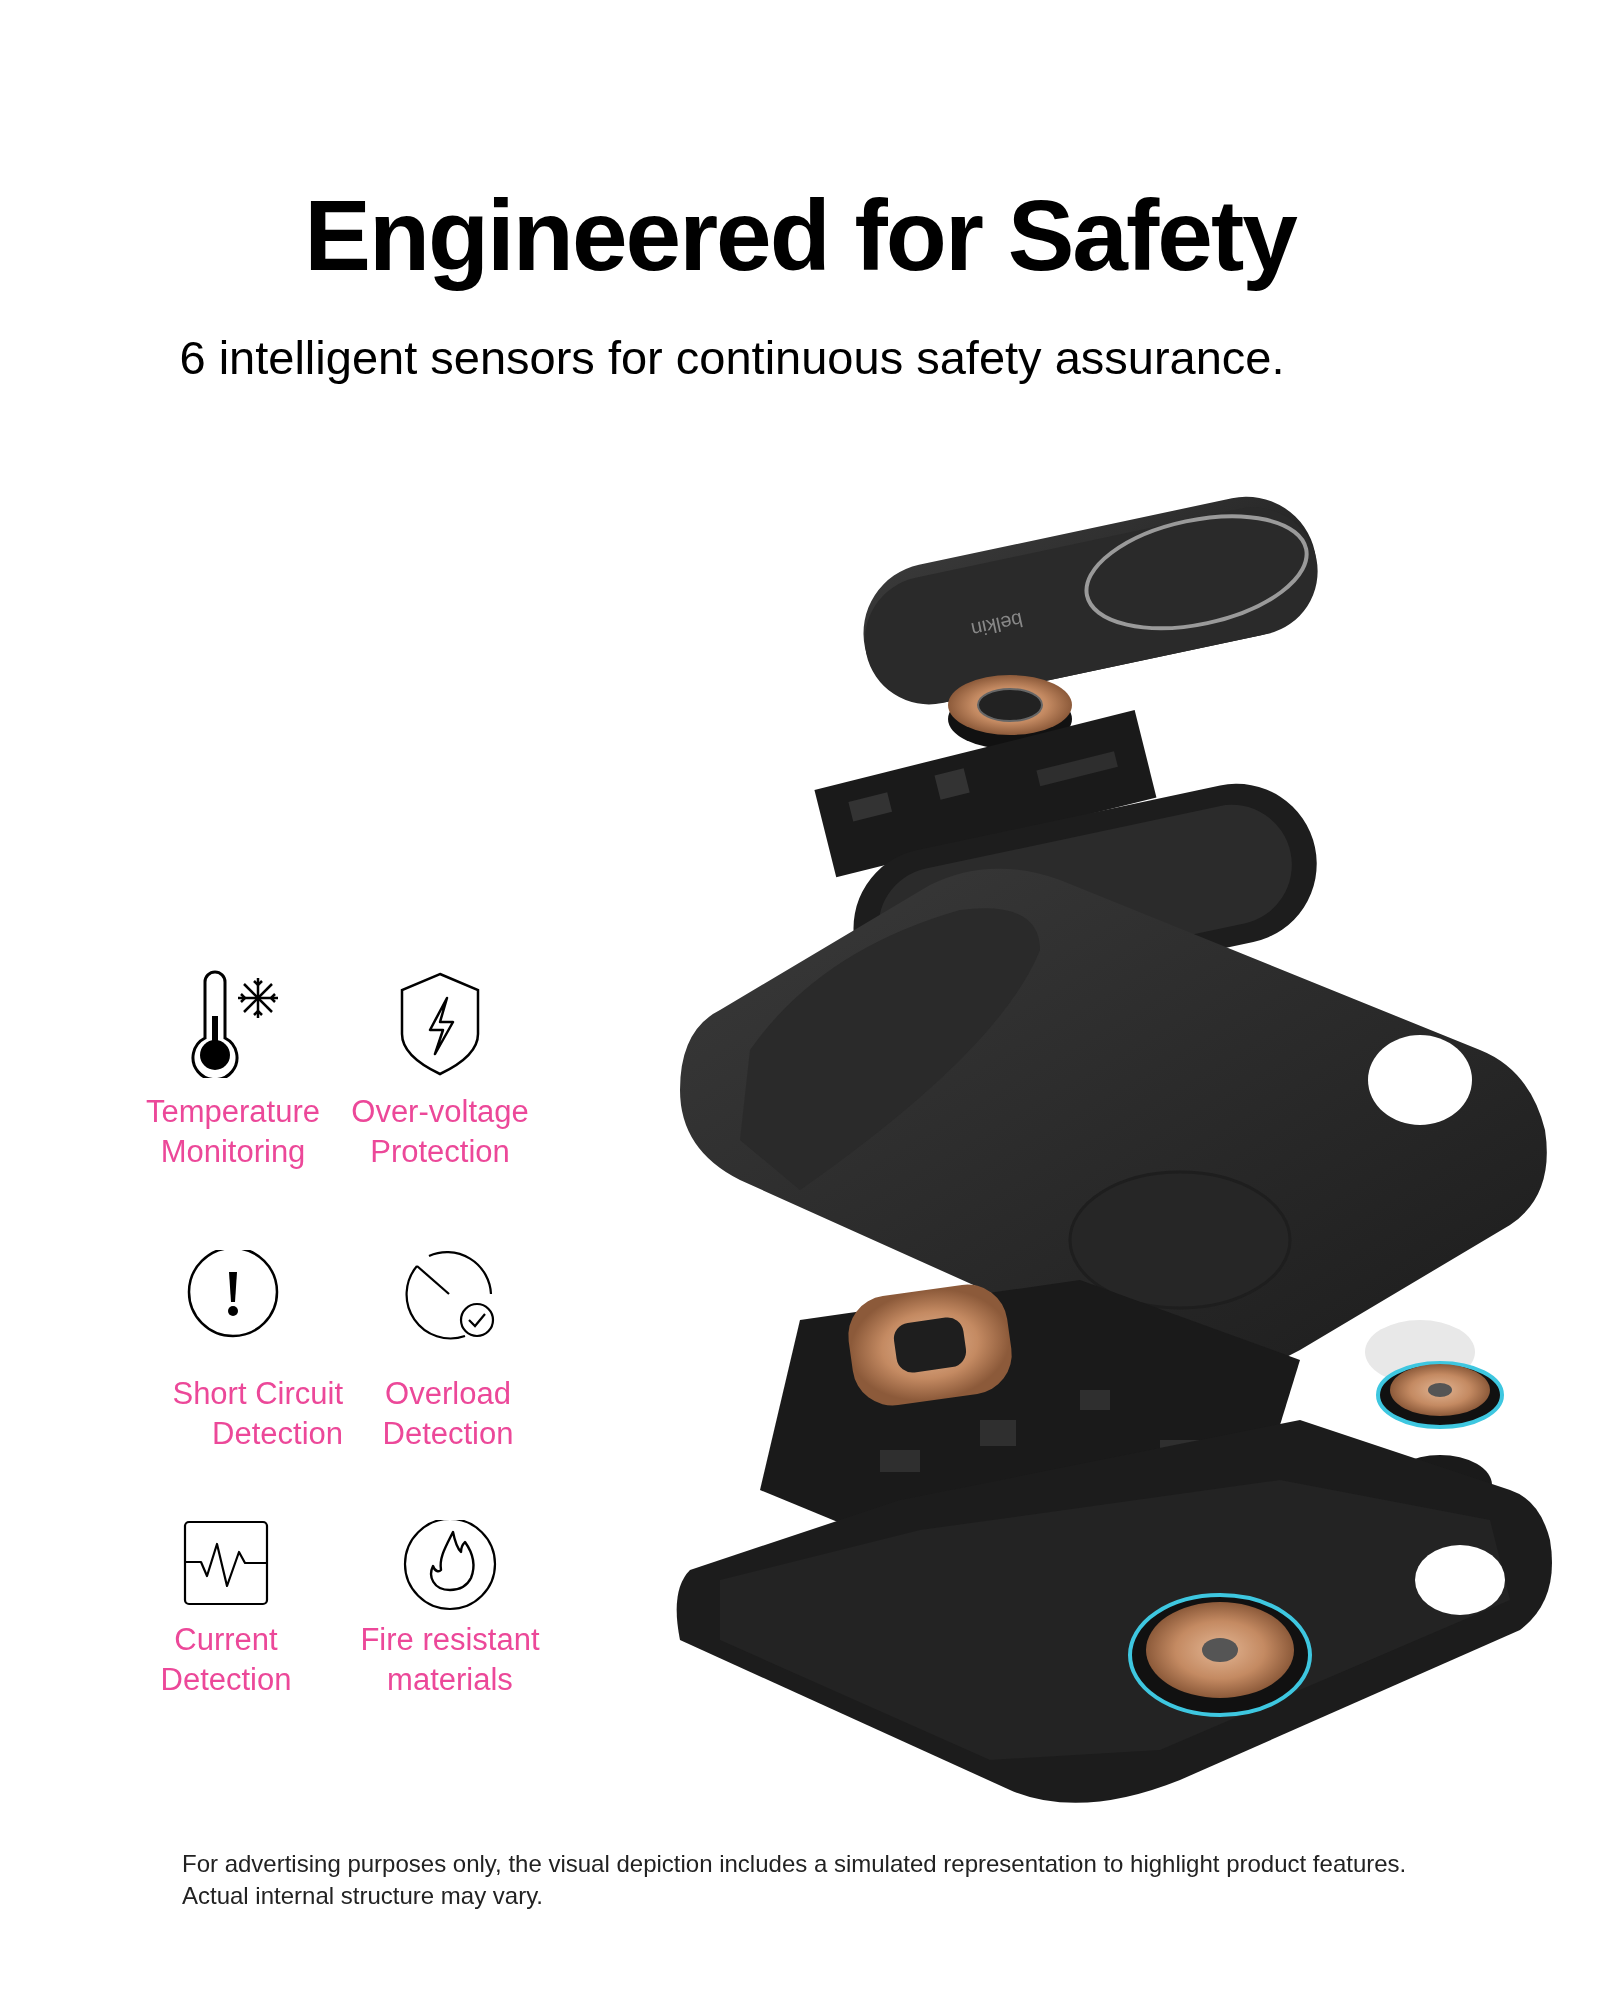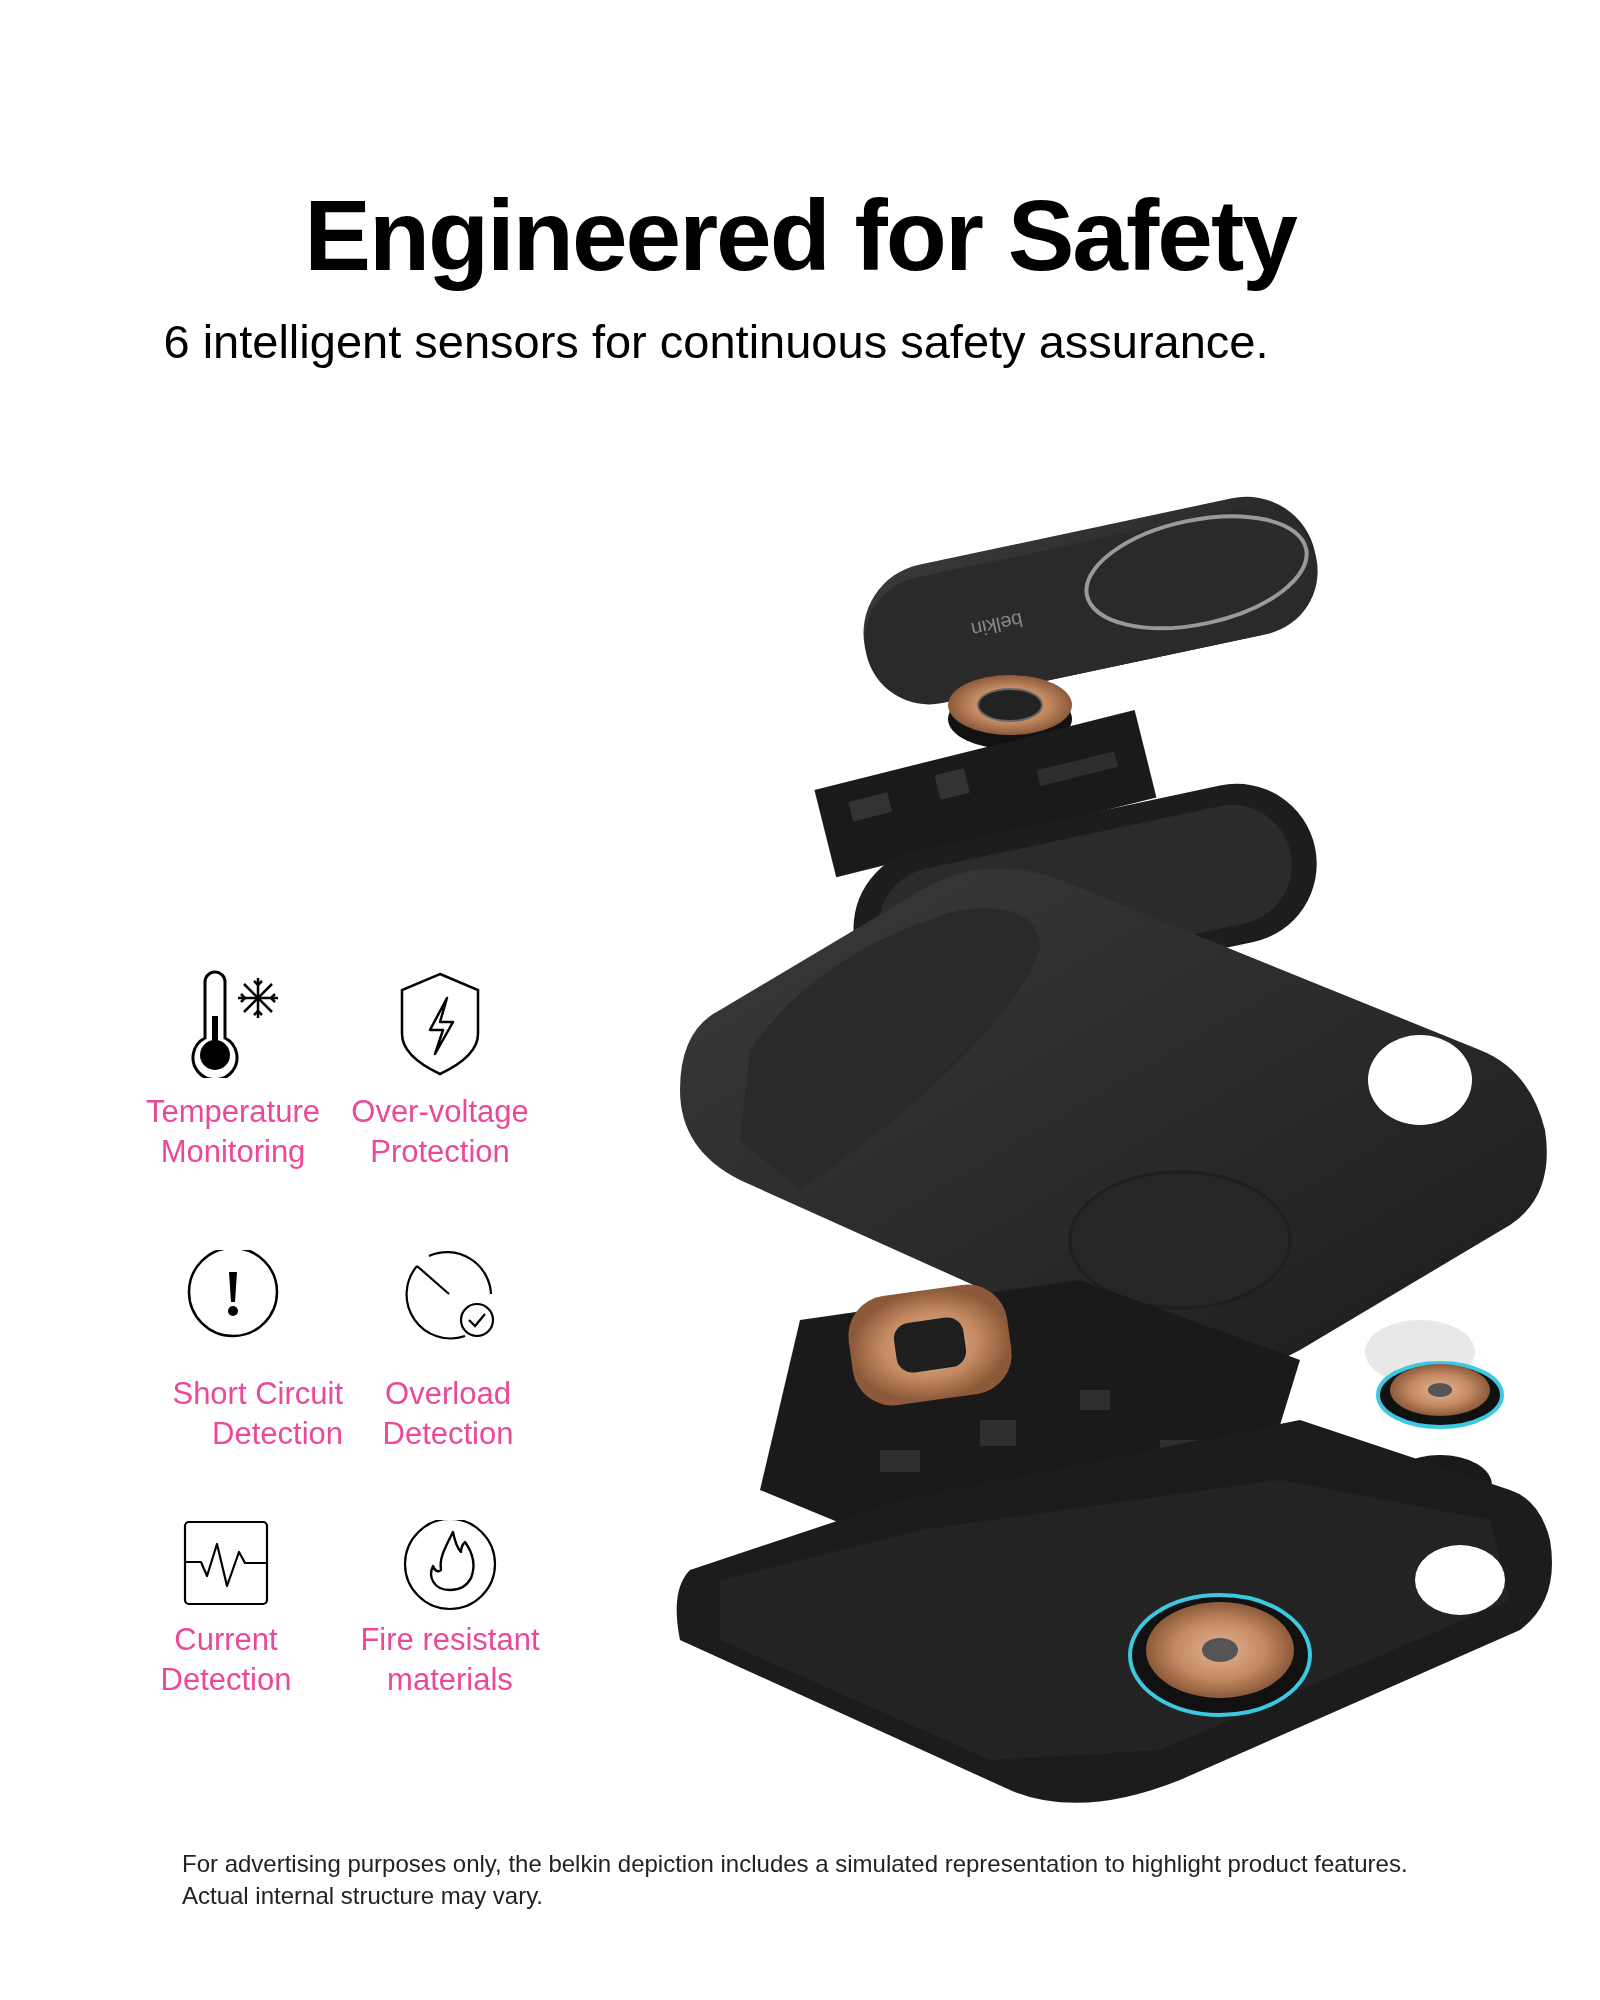--- a/index.html
+++ b/index.html
@@ -1,21 +1,21 @@
 <!DOCTYPE html>
 <html><head>
 <meta charset="utf-8">
 <style>
   html, body { margin: 0; padding: 0; background: #ffffff; }
   body { width: 1600px; height: 2000px; position: relative; overflow: hidden;
          font-family: "Liberation Sans", sans-serif; color: #000; }
   .title { position: absolute; left: 0; width: 1600px; top: 185px; text-align: center;
            font-size: 100px; font-weight: 700; letter-spacing: -2px; line-height: 1; margin: 0; }
   .subtitle { position: absolute; left: 0; width: 1432px; top: 318px; text-align: center;
-              font-size: 47px; font-weight: 400; line-height: 1; margin: 0; }
+              font-size: 47px; font-weight: 400; line-height: 1; margin: 16px; }
   .feature { position: absolute; width: 220px; text-align: center; }
   .feature .icon { display: block; margin: 0 auto; width: 110px; height: 110px; }
   .feature .label { display: block; margin-top: 14px; font-size: 31px; line-height: 40px; color: #ec4899; }
   .product { position: absolute; left: 660px; top: 490px; width: 900px; height: 1320px; }
   .disclaimer { position: absolute; left: 182px; top: 1824px; width: 1260px;
                 font-size: 24px; line-height: 32px; color: #222; }
 </style>
 </head>
 <body>
 
@@ -156,13 +156,13 @@
   <g>
     <path d="M30 1080 Q10 1100 20 1150 L350 1300 Q420 1330 520 1290 L860 1140 Q900 1110 890 1050 Q880 1010 850 1000 L640 930 L240 1010 Z" fill="#1c1c1c"></path>
     <path d="M60 1090 L260 1040 L620 990 L830 1030 L850 1110 L500 1260 L330 1270 L60 1150 Z" fill="#232323"></path>
     <ellipse cx="560" cy="1165" rx="90" ry="60" fill="#111" stroke="#3ec7e0" stroke-width="4"></ellipse>
     <ellipse cx="560" cy="1160" rx="74" ry="48" fill="url(#copper)"></ellipse>
     <ellipse cx="560" cy="1160" rx="18" ry="12" fill="#555"></ellipse>
     <ellipse cx="800" cy="1090" rx="45" ry="35" fill="#ffffff"></ellipse>
   </g>
 </svg>
 
-<p class="disclaimer">For advertising purposes only, the belkin depiction includes a simulated representation to highlight product features. Actual internal structure may vary.</p>
+<p class="disclaimer">For advertising purposes only, the visual depiction includes a simulated representation to highlight product features. Actual internal structure may vary.</p>
 
 </body></html>

